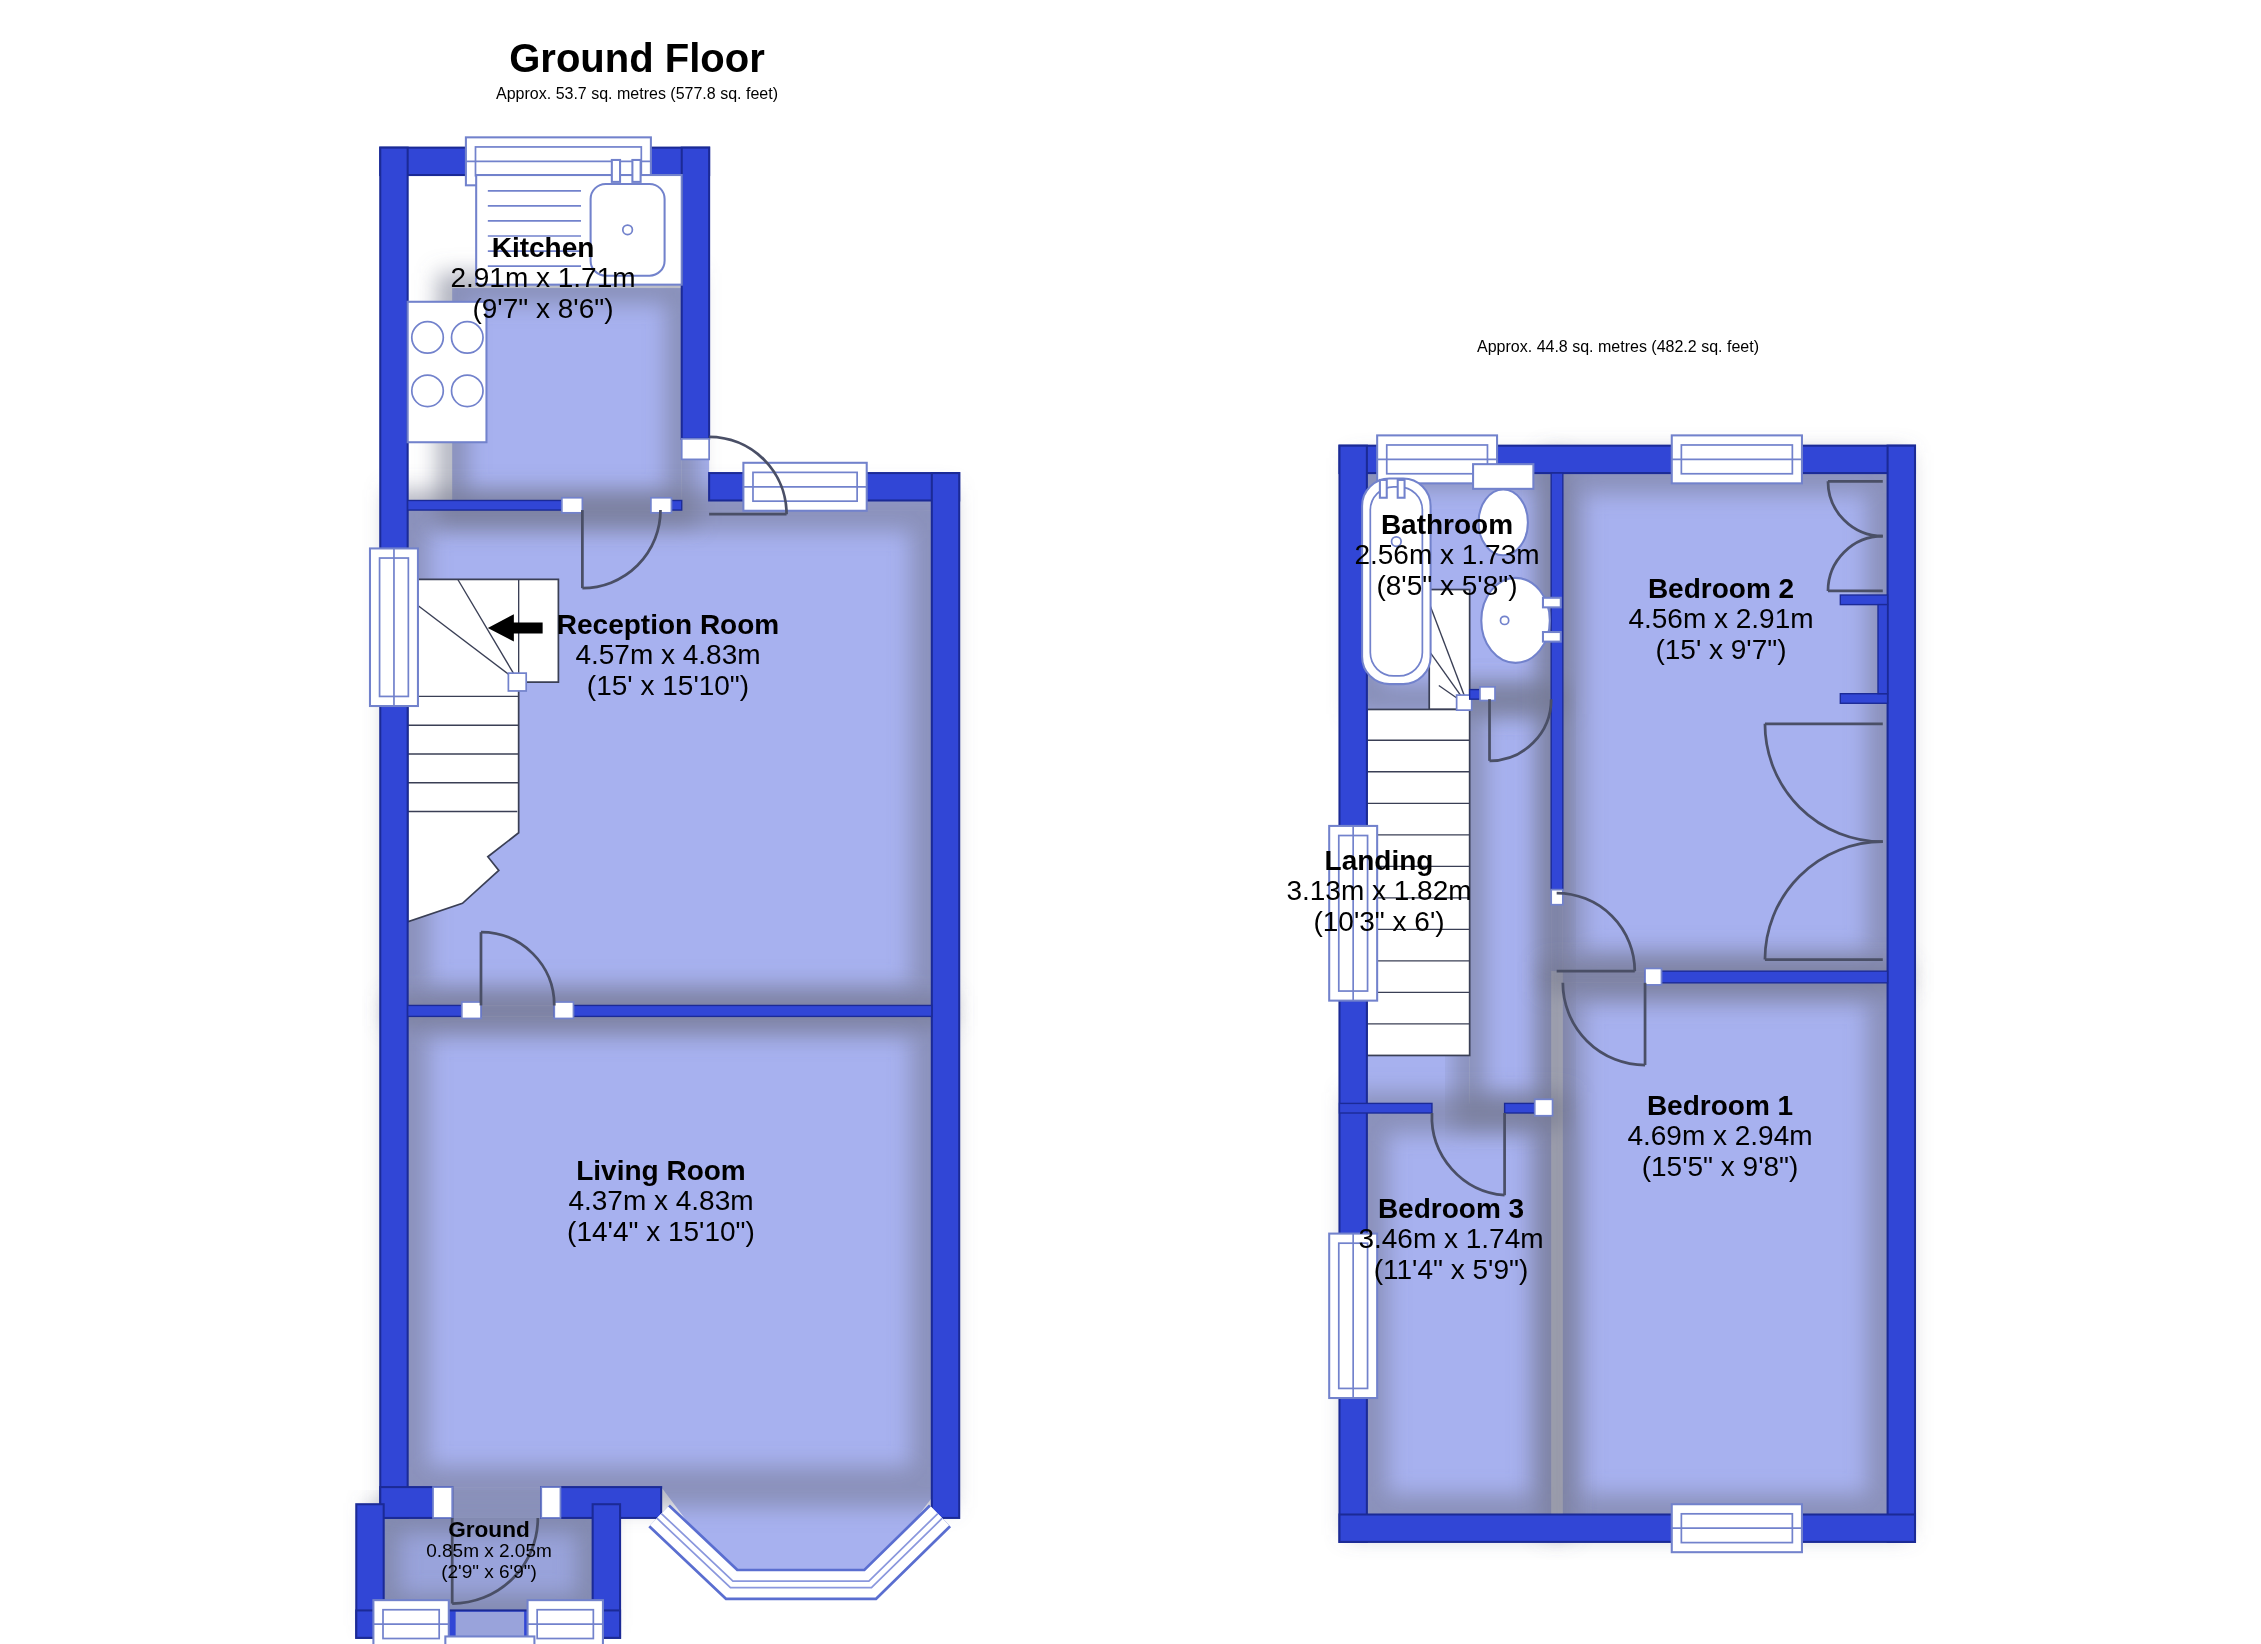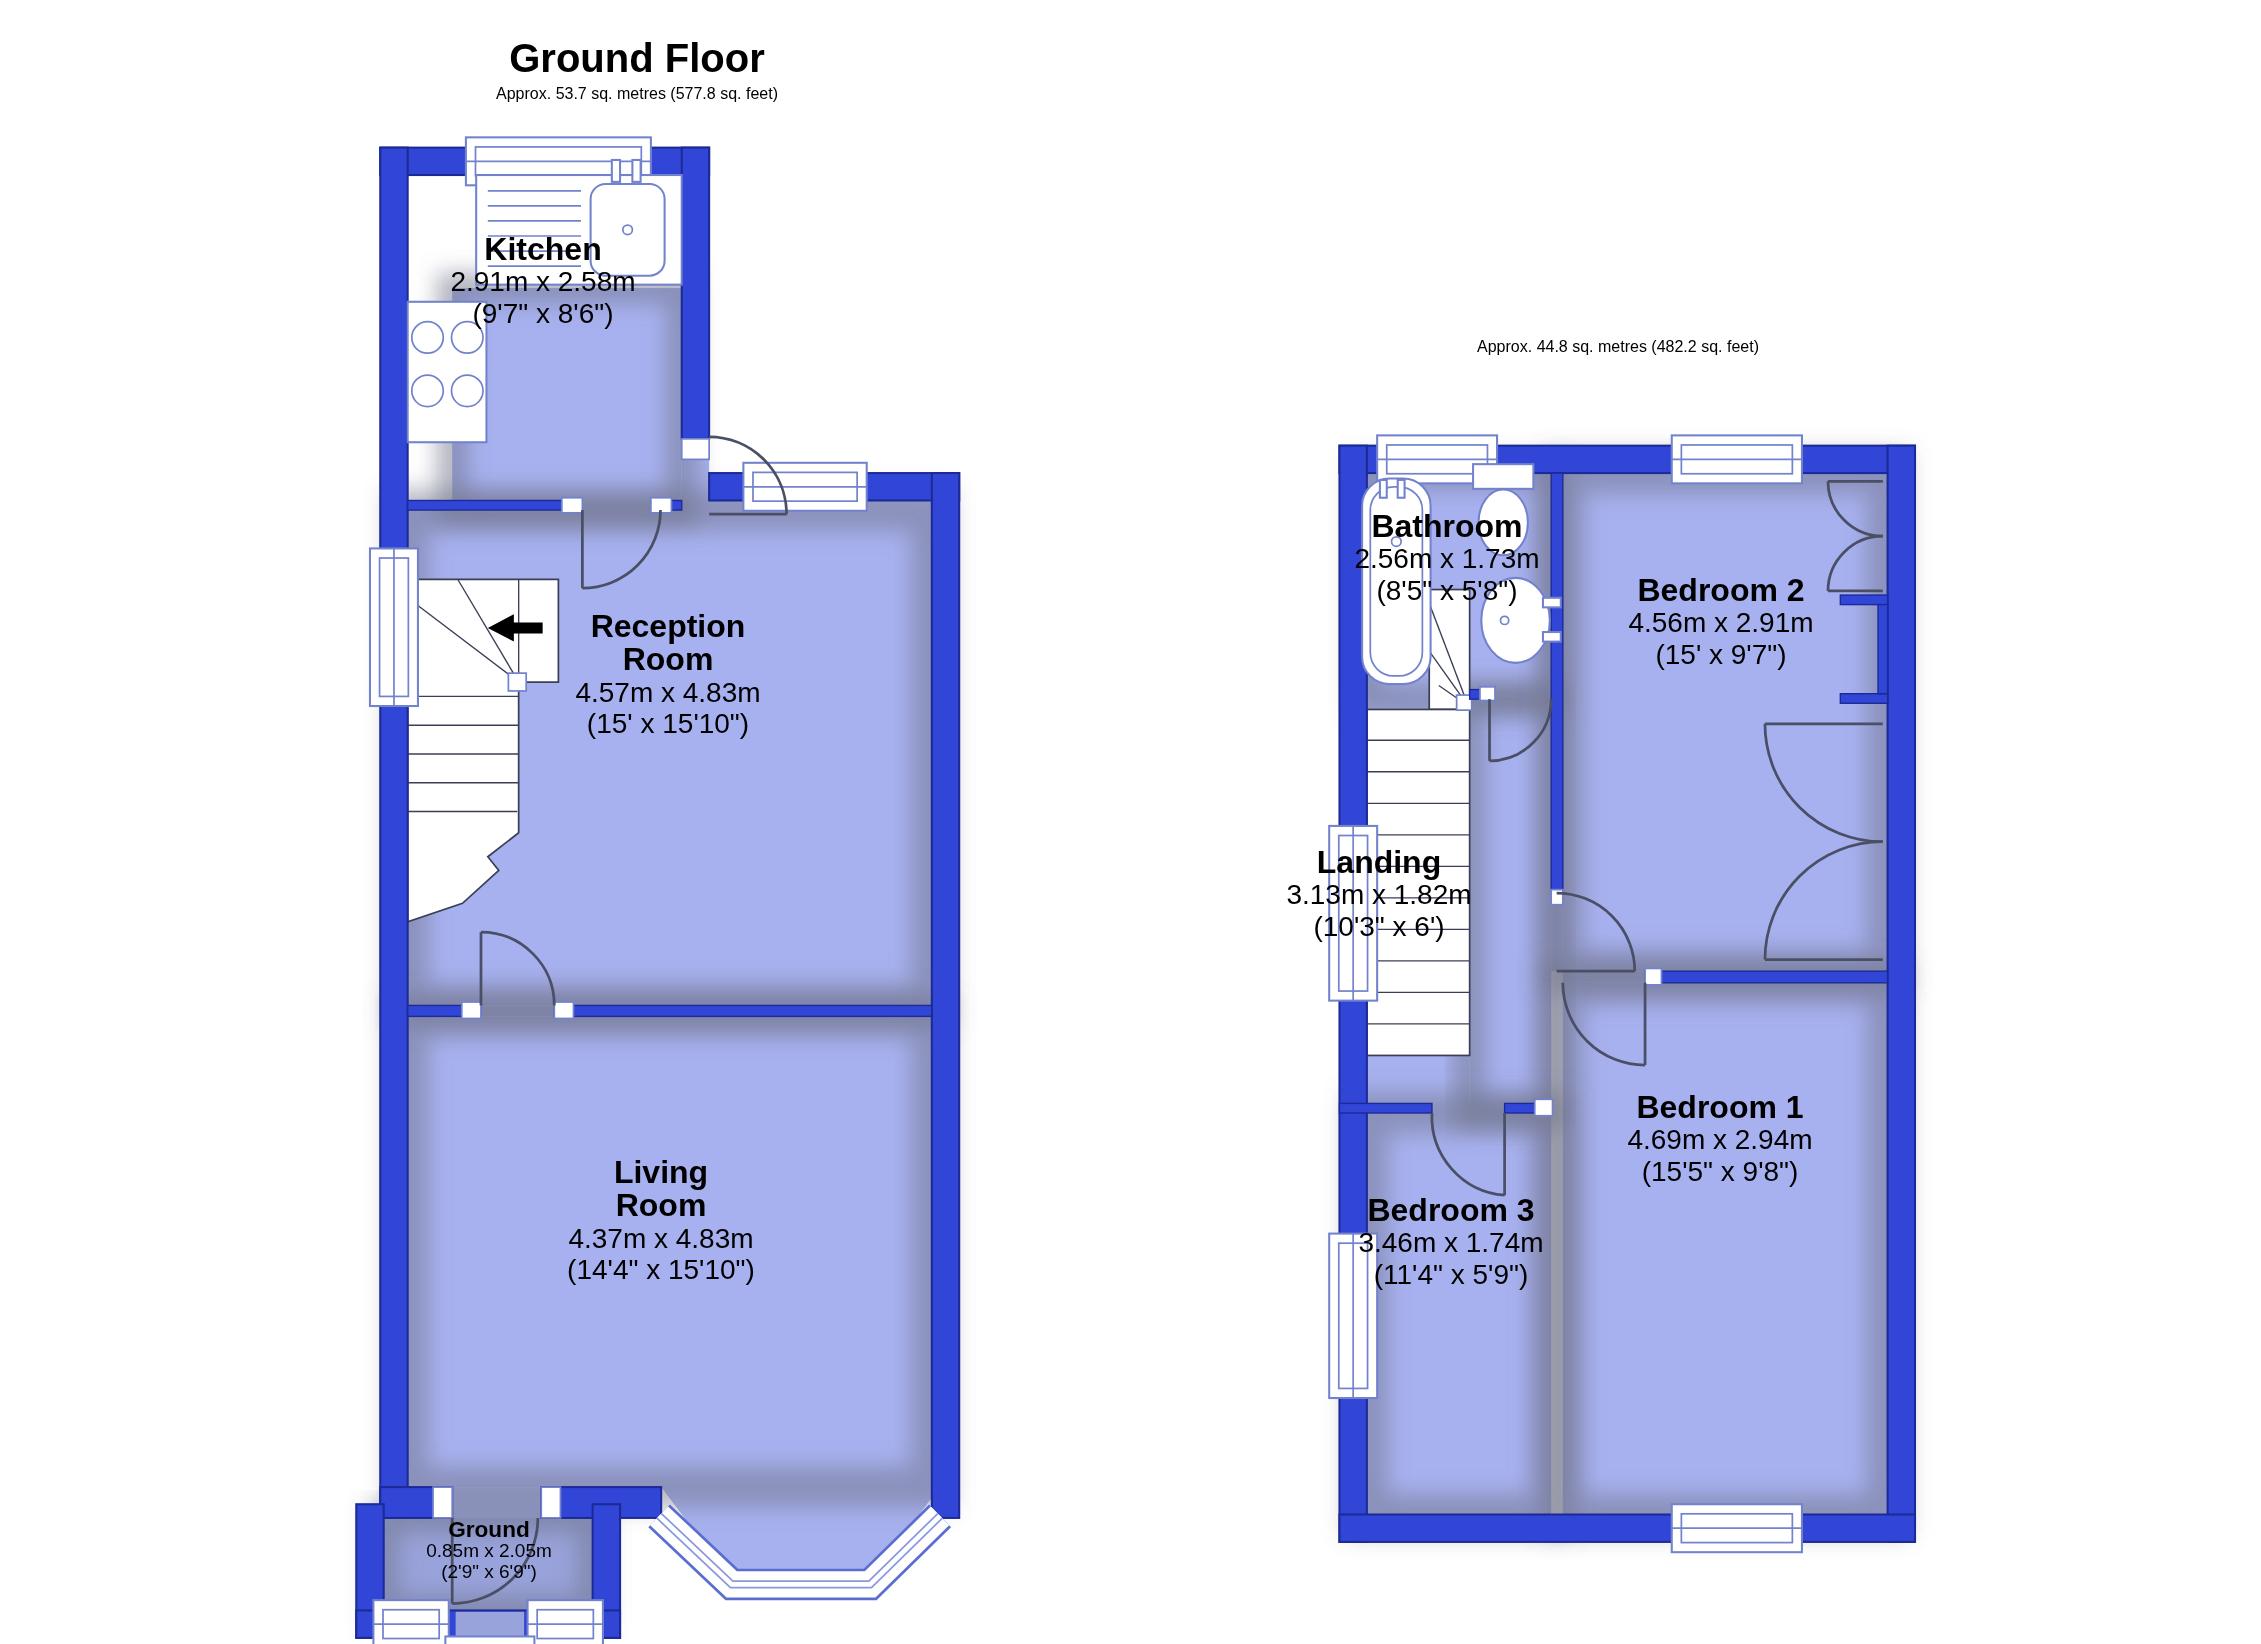--- a/index.html
+++ b/index.html
@@ -27,21 +27,21 @@
   .band2{fill:none;stroke:#ffffff;stroke-width:38px;}
   .band3{fill:none;stroke:#8a97dd;stroke-width:12px;}
   .band4{fill:none;stroke:#ffffff;stroke-width:7px;}
   .arrow{fill:#000;}
 
   
   .floor-title{position:absolute;transform:translateX(-50%);text-align:center;color:#000;white-space:nowrap;margin-top:20px;}
   .ft-name{font-size:40px;font-weight:bold;line-height:1.05;}
   .ft-sub{font-size:16px;margin-top:5.5px;}
   .room-label{position:absolute;transform:translateX(-50%);text-align:center;color:#000;}
-  .rname{font-weight:bold;font-size:32px;line-height:1.04;}
+  .rname{font-weight:bold;font-size:28px;line-height:1.04;}
   .rdim{font-size:28px;line-height:1.12;}
   .room-label.small .rname{font-size:22.6px;}
   .room-label.small .rdim{font-size:19px;line-height:1.1;}
 </style>
 </head>
 <body>
 
 <svg id="plan-svg" width="2261" height="1645" viewBox="0 0 3300 2400">
   <defs>
     <filter id="blurF" x="-30%" y="-30%" width="160%" height="160%">
@@ -342,21 +342,21 @@
   <div class="ft-name">Ground Floor</div>
   <div class="ft-sub">Approx. 53.7 sq. metres (577.8 sq. feet)</div>
 </div>
 
 <div class="floor-title" style="left:1618px;top:312px;">
   <div class="ft-sub">Approx. 44.8 sq. metres (482.2 sq. feet)</div>
 </div>
 
 <div class="room-label" style="left:543px;top:233px;width:288px;">
   <div class="rname">Kitchen</div>
-  <div class="rdim">2.91m x 2.58m</div>
+  <div class="rdim">2.91m x 1.71m</div>
   <div class="rdim">(9'7" x 8'6")</div>
 </div>
 
 <div class="room-label" style="left:668px;top:610px;width:233px;">
   <div class="rname">Reception Room</div>
   <div class="rdim">4.57m x 4.83m</div>
   <div class="rdim">(15' x 15'10")</div>
 </div>
 
 <div class="room-label" style="left:661px;top:1156px;width:192px;">

